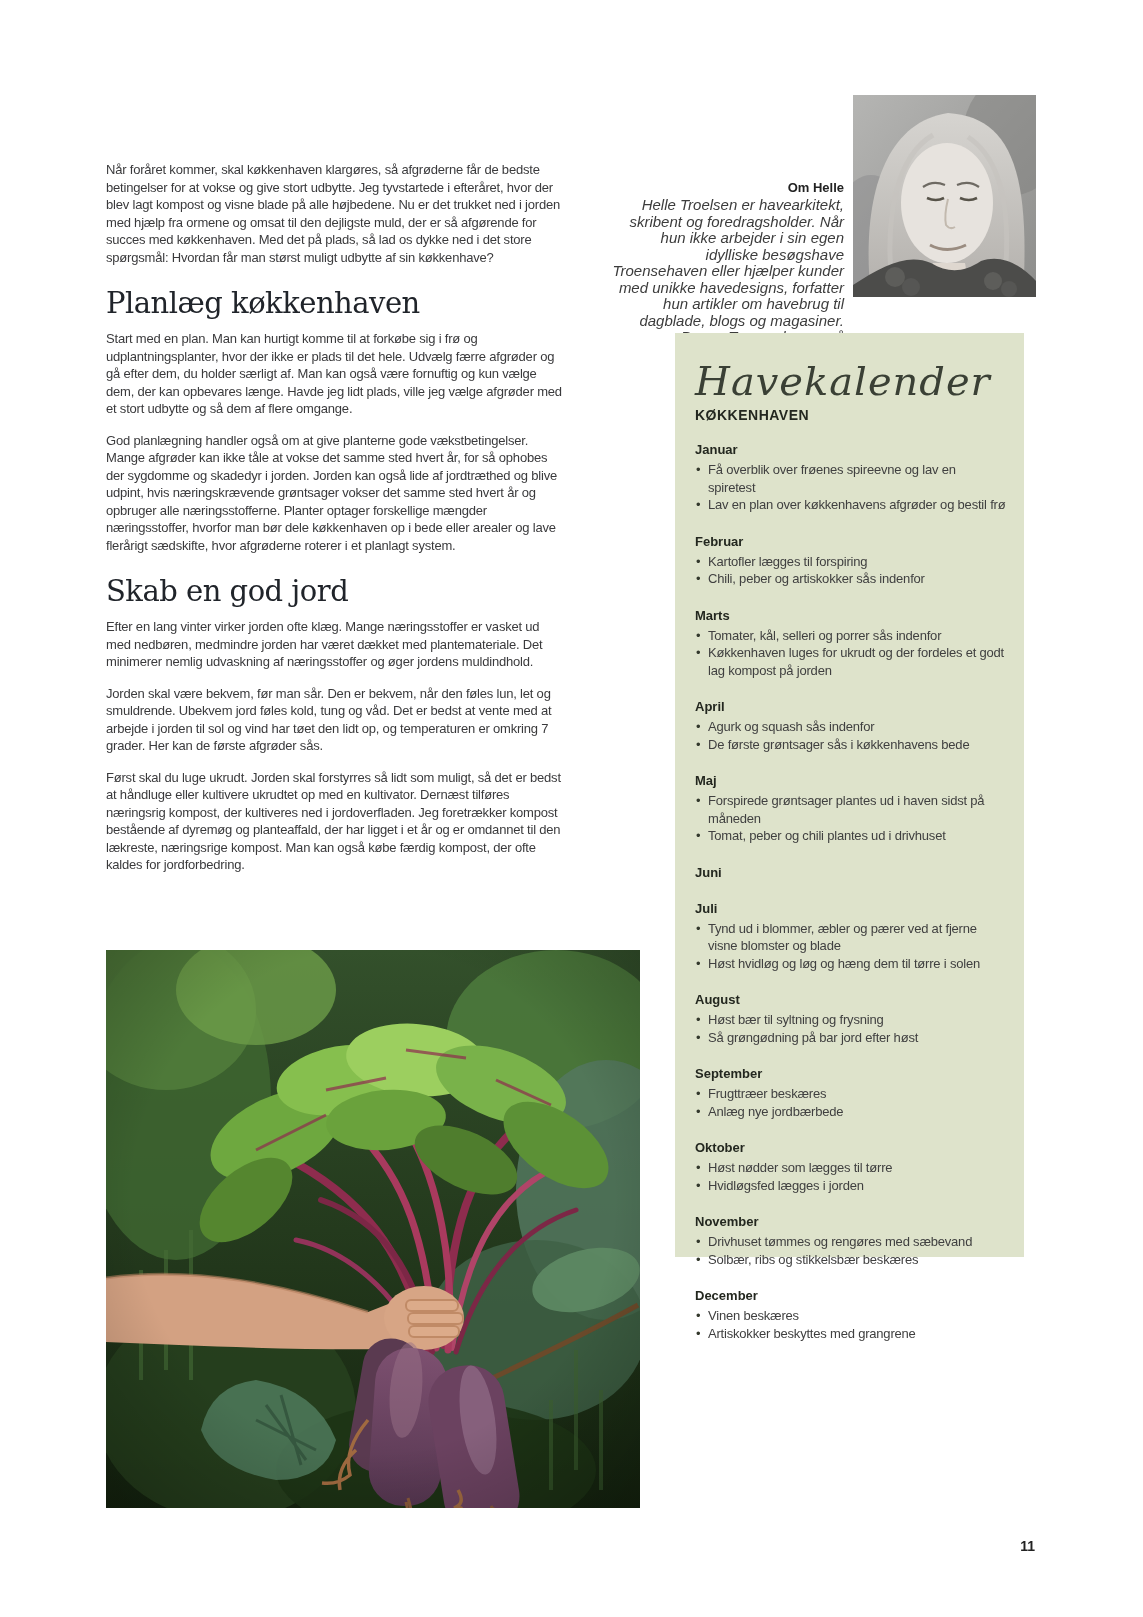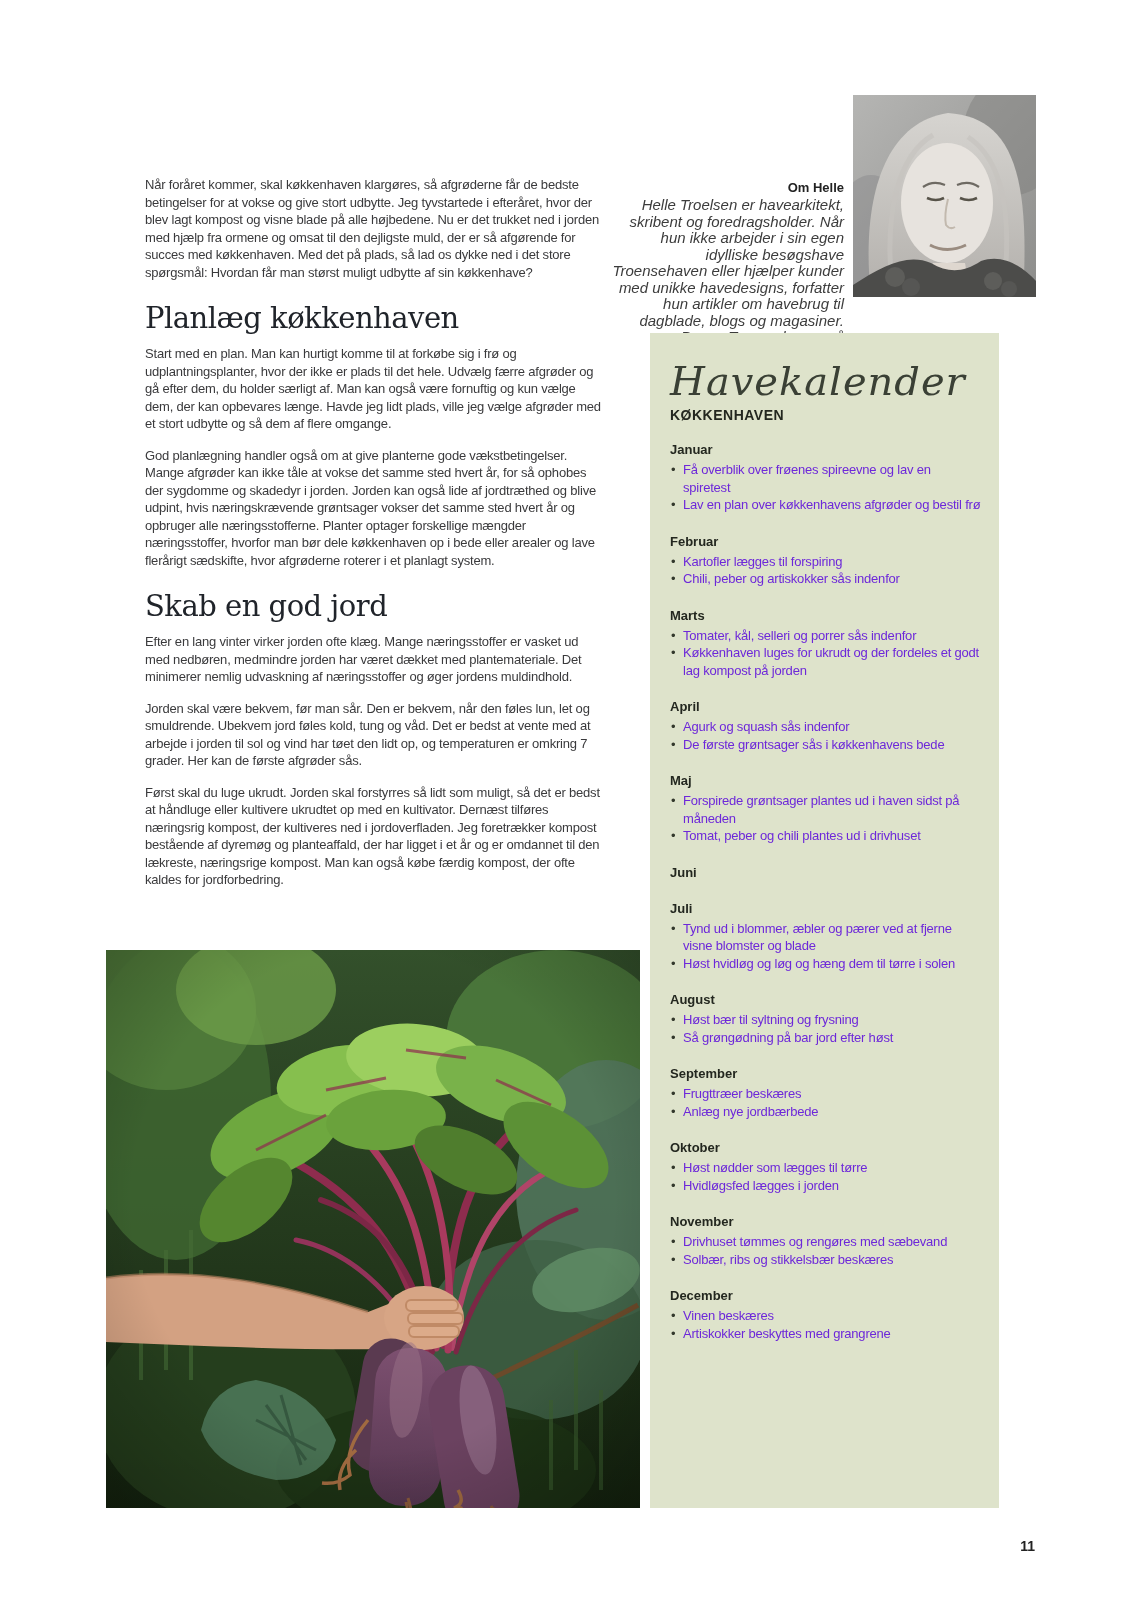--- a/index.html
+++ b/index.html
@@ -7,21 +7,21 @@
     position:relative;
     width:1143px;height:1617px;
     margin:0 auto;
     background:#ffffff;
     font-family:"Liberation Sans",sans-serif;
     color:#3a3a3c;
     overflow:hidden;
   }
   
   .article-col{
-    position:absolute;left:106px;top:176px;width:458px;margin-left:39px;
+    position:absolute;left:106px;top:161px;width:458px;
   }
   .body-para{
     margin:0 0 14px 0;
     font-size:13px;line-height:17.5px;letter-spacing:-0.2px;
     color:#3a3a3c;text-align:left;
   }
   .section-heading{
     font-family:"DejaVu Serif","Liberation Serif",serif;
     font-weight:normal;
     font-size:29px;line-height:34px;
@@ -41,21 +41,21 @@
   .author-bio{
     font-size:15px;line-height:16.5px;font-style:italic;color:#3c3c3c;margin:0;
   }
   .portrait{
     position:absolute;left:853px;top:95px;width:183px;height:202px;
     overflow:hidden;background:#a8a8a8;
   }
   .portrait svg{display:block;width:100%;height:100%;}
   
   .calendar{
-    position:absolute;left:650px;top:333px;width:349px;height:1175px;
+    position:absolute;left:675px;top:333px;width:349px;height:924px;
     background:#dee3cb;
     box-sizing:border-box;
     padding:26px 18px 20px 20px;
     color:#2e3228;
   }
   .calendar-script{
     font-family:"DejaVu Serif","Liberation Serif",serif;
     font-style:italic;font-weight:normal;
     font-size:40px;line-height:44px;
     color:#3a4035;letter-spacing:1px;
@@ -66,21 +66,21 @@
     color:#23271f;margin:0 0 18px 0;
   }
   .month{margin:0 0 19px 0;}
   .month-name{
     font-size:13px;font-weight:bold;color:#23271f;
     margin:0 0 3px 0;line-height:17px;
   }
   .month-items{list-style:none;margin:0;padding:0;}
   .month-items li{
     font-size:13px;line-height:17.5px;letter-spacing:-0.2px;
-    padding-left:13px;position:relative;color:#6d28d9;
+    padding-left:13px;position:relative;color:#404040;
   }
   .month-items li::before{
     content:"\2022";
     position:absolute;left:1px;top:0;color:#33382c;
   }
   
   .garden-photo{
     position:absolute;left:106px;top:950px;width:534px;height:558px;
     overflow:hidden;background:#24381c;
   }

